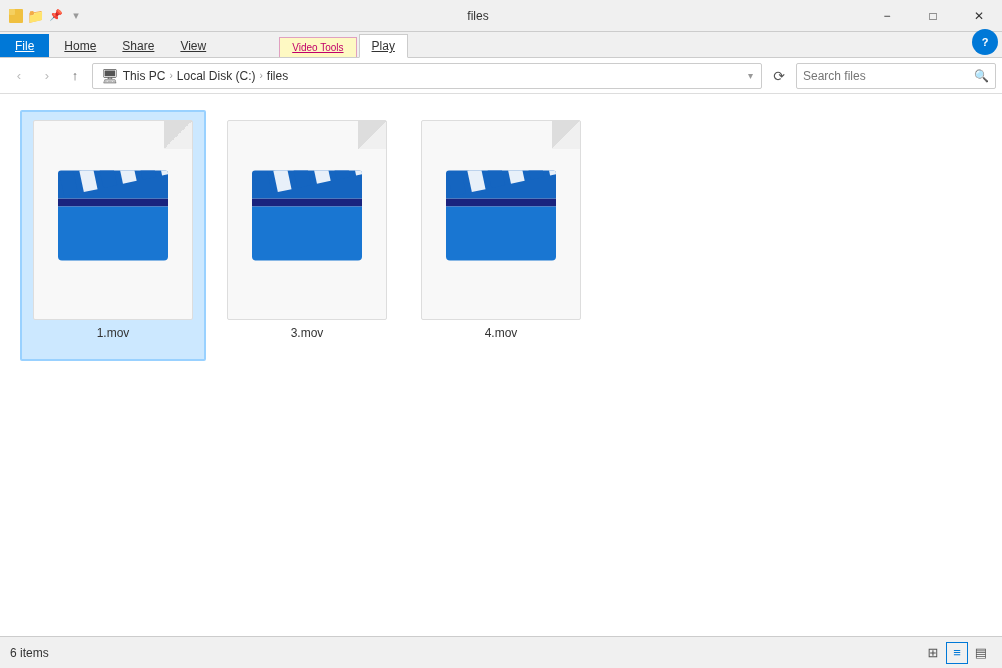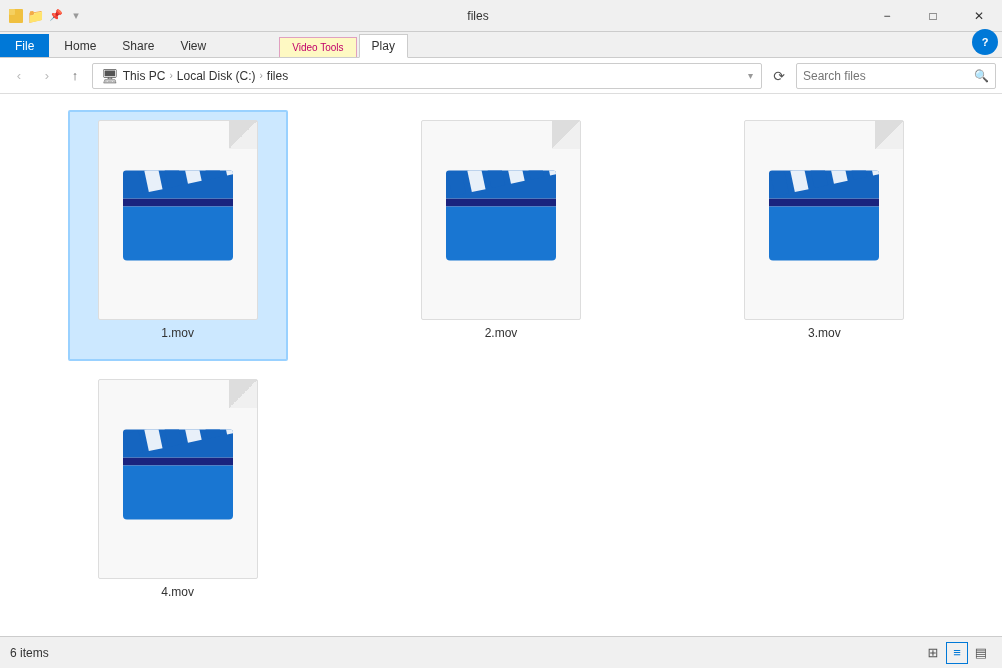--- a/index.html
+++ b/index.html
@@ -8,21 +8,21 @@
     
     .title-bar { height: 32px; background: #f0f0f0; display: flex; align-items: center; border-bottom: 1px solid #ccc; }
     .title-bar-icons { display: flex; align-items: center; gap: 4px; padding: 0 8px; }
     .title-icon { width: 16px; height: 16px; display: flex; align-items: center; justify-content: center; font-size: 10px; color: #555; }
     .title-bar-title { flex: 1; display: flex; align-items: center; justify-content: center; font-size: 12px; color: #333; }
     .title-bar-controls { display: flex; }
     .title-bar-btn { width: 46px; height: 32px; display: flex; align-items: center; justify-content: center; cursor: pointer; font-size: 12px; color: #333; }
 
     
     .ribbon-tabs { height: 26px; background: #f0f0f0; display: flex; align-items: flex-end; border-bottom: 1px solid #ccc; }
-    .ribbon-tab { padding: 4px 12px; font-size: 12px; cursor: pointer; color: #333; border: 1px solid transparent; border-bottom: none; }
+    .ribbon-tab { padding: 4px 12px; font-size: 12px; cursor: pointer; color: #333; border: 1px solid transparent; border-bottom: none; text-decoration: underline; }
     .ribbon-tab.active { background: #fff; border-color: #ccc; border-bottom: 1px solid #fff; margin-bottom: -1px; }
     .ribbon-tab.file { background: #0078d7; color: #fff; padding: 4px 14px; margin-right: 2px; }
     .ribbon-tab.video-tools { background: #ffb3c6; color: #333; border: 1px solid #ccc; border-bottom: none; }
     .ribbon-separator { flex: 1; }
     .ribbon-help { width: 26px; height: 26px; background: #0078d7; color: #fff; display: flex; align-items: center; justify-content: center; font-size: 11px; font-weight: bold; border-radius: 50%; margin: 2px 4px; cursor: pointer; }
 
     
     .address-bar { height: 36px; background: #fff; border-bottom: 1px solid #ddd; display: flex; align-items: center; padding: 0 6px; gap: 4px; }
     .addr-nav { display: flex; gap: 2px; }
     .addr-btn { width: 26px; height: 26px; display: flex; align-items: center; justify-content: center; cursor: pointer; color: #555; font-size: 13px; border: 1px solid transparent; border-radius: 2px; }
@@ -30,21 +30,21 @@
     .addr-path { flex: 1; height: 26px; border: 1px solid #ccc; display: flex; align-items: center; padding: 0 8px; background: #fff; font-size: 12px; color: #333; border-radius: 2px; gap: 4px; }
     .addr-path-item { color: #333; cursor: pointer; }
     .addr-chevron { color: #999; font-size: 10px; }
     .addr-refresh { width: 26px; height: 26px; display: flex; align-items: center; justify-content: center; cursor: pointer; color: #555; font-size: 14px; }
     .search-box { width: 200px; height: 26px; border: 1px solid #ccc; display: flex; align-items: center; padding: 0 6px; gap: 16px; border-radius: 2px; background: #fff; }
     .search-box input { border: none; outline: none; font-size: 12px; flex: 1; color: #999; background: transparent; }
     .search-icon-span { color: #999; font-size: 12px; }
 
     
     .main-area { flex: 1; display: flex; flex-direction: column; overflow: hidden; background: #fff; }
-    .file-grid { flex: 1; display: grid; grid-template-columns: repeat(3, 1fr); grid-template-rows: repeat(2, 1fr); padding: 16px 20px; gap: 8px; overflow-y: auto; align-content: start; }
+    .file-grid { flex: 1; display: grid; grid-template-columns: repeat(5, 1fr); grid-template-rows: repeat(2, 1fr); padding: 16px 20px; gap: 8px; overflow-y: auto; align-content: start; }
     .file-item { display: flex; flex-direction: column; align-items: center; padding: 8px; cursor: pointer; border: 2px solid transparent; border-radius: 2px; max-width: 220px; margin: 0 auto; width: 100%; }
     .file-item.selected { background: #cce8ff; border-color: #99d1ff; }
     .file-icon { width: 160px; height: 200px; position: relative; margin-bottom: 6px; }
     .file-icon-bg { width: 160px; height: 200px; background: #f8f8f8; border: 1px solid #ddd; border-radius: 2px; position: relative; overflow: hidden; }
     .file-icon-bg::after { content: ''; position: absolute; top: 0; right: 0; width: 28px; height: 28px; background: linear-gradient(135deg, #ddd 50%, #f0f0f0 50%); }
     .file-icon-corner { position: absolute; top: 0; right: 0; width: 28px; height: 28px; }
     .file-icon-corner::before { content: ''; position: absolute; top: 0; right: 0; width: 0; height: 0; border-style: solid; border-width: 0 28px 28px 0; border-color: transparent #ccc transparent transparent; }
     .file-icon-corner::after { content: ''; position: absolute; top: 2px; right: 2px; width: 0; height: 0; border-style: solid; border-width: 0 26px 26px 0; border-color: transparent #f0f0f0 transparent transparent; }
 
     
@@ -167,43 +167,20 @@
                 <div class="stripe blue"></div>
                 <div class="stripe"></div>
 
               </div>
             </div>
             <div class="clapper-hinge"></div>
             <div class="clapper-body"></div>
           </div>
         </div>
       </div>
-      <span class="file-name">2.mov</span>
-    </div>
-      <div class="file-item">
-      <div class="file-icon">
-        <div class="file-icon-bg">
-          <div class="file-icon-corner"></div>
-          <div class="clapper">
-            <div class="clapper-top">
-              <div class="clapper-stripes">
-                <div class="stripe blue"></div>
-                <div class="stripe"></div>
-                <div class="stripe blue"></div>
-                <div class="stripe"></div>
-                <div class="stripe blue"></div>
-                <div class="stripe"></div>
-
-              </div>
-            </div>
-            <div class="clapper-hinge"></div>
-            <div class="clapper-body"></div>
-          </div>
-        </div>
-      </div>
       <span class="file-name">3.mov</span>
     </div>
       <div class="file-item">
       <div class="file-icon">
         <div class="file-icon-bg">
           <div class="file-icon-corner"></div>
           <div class="clapper">
             <div class="clapper-top">
               <div class="clapper-stripes">
                 <div class="stripe blue"></div>

